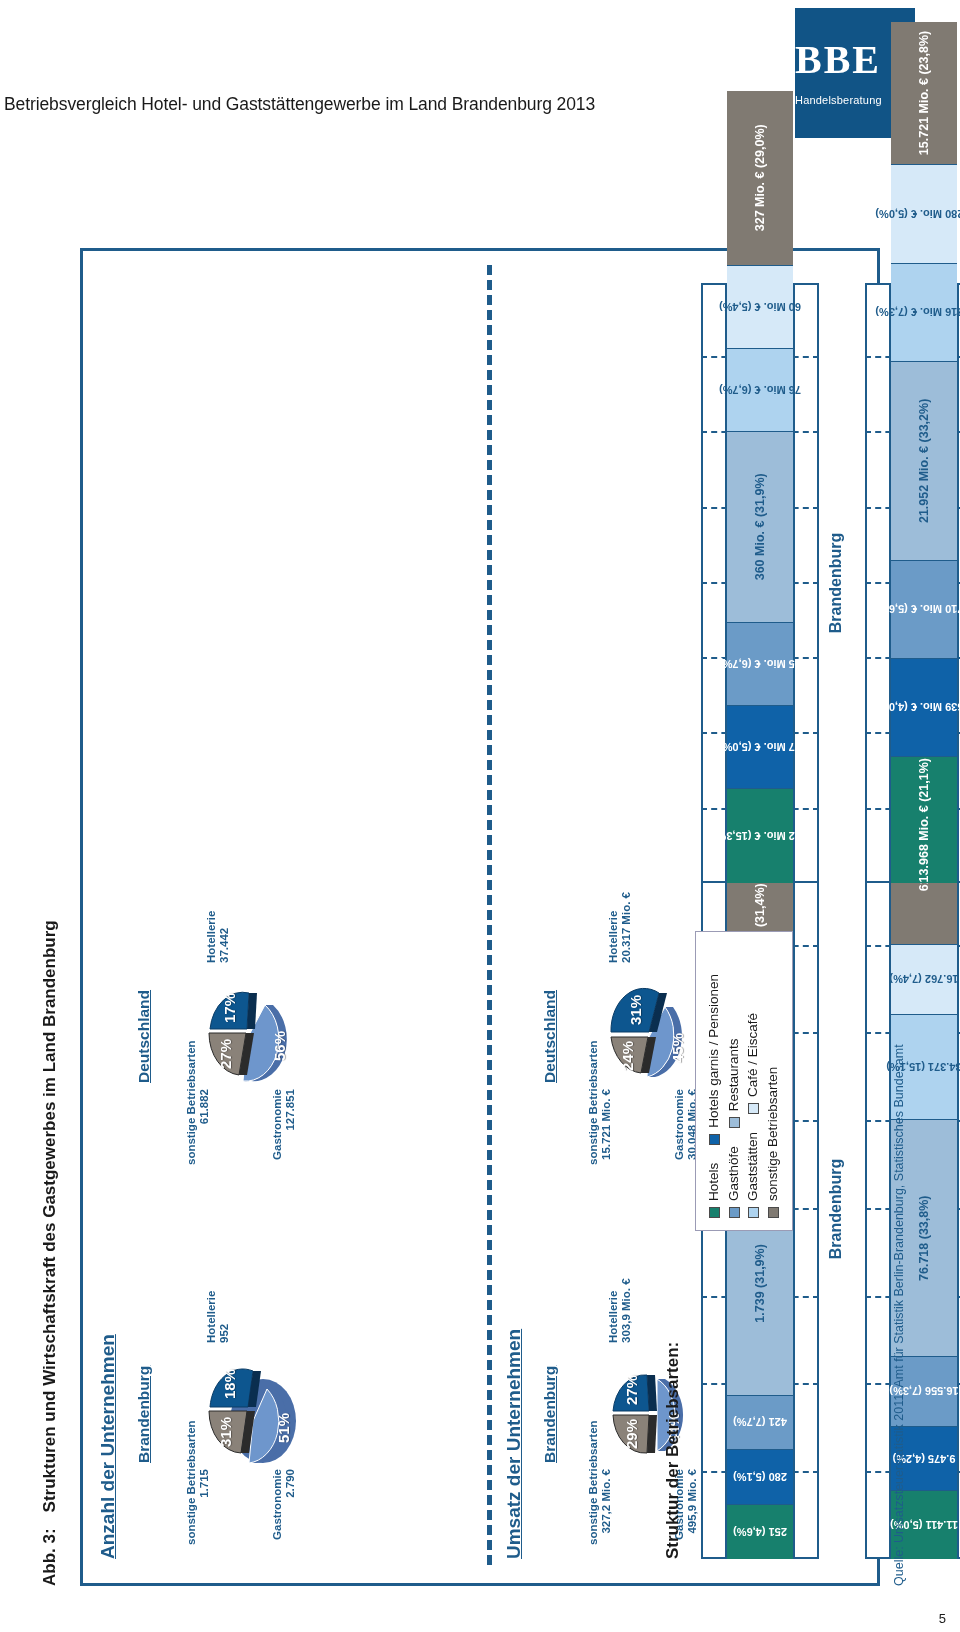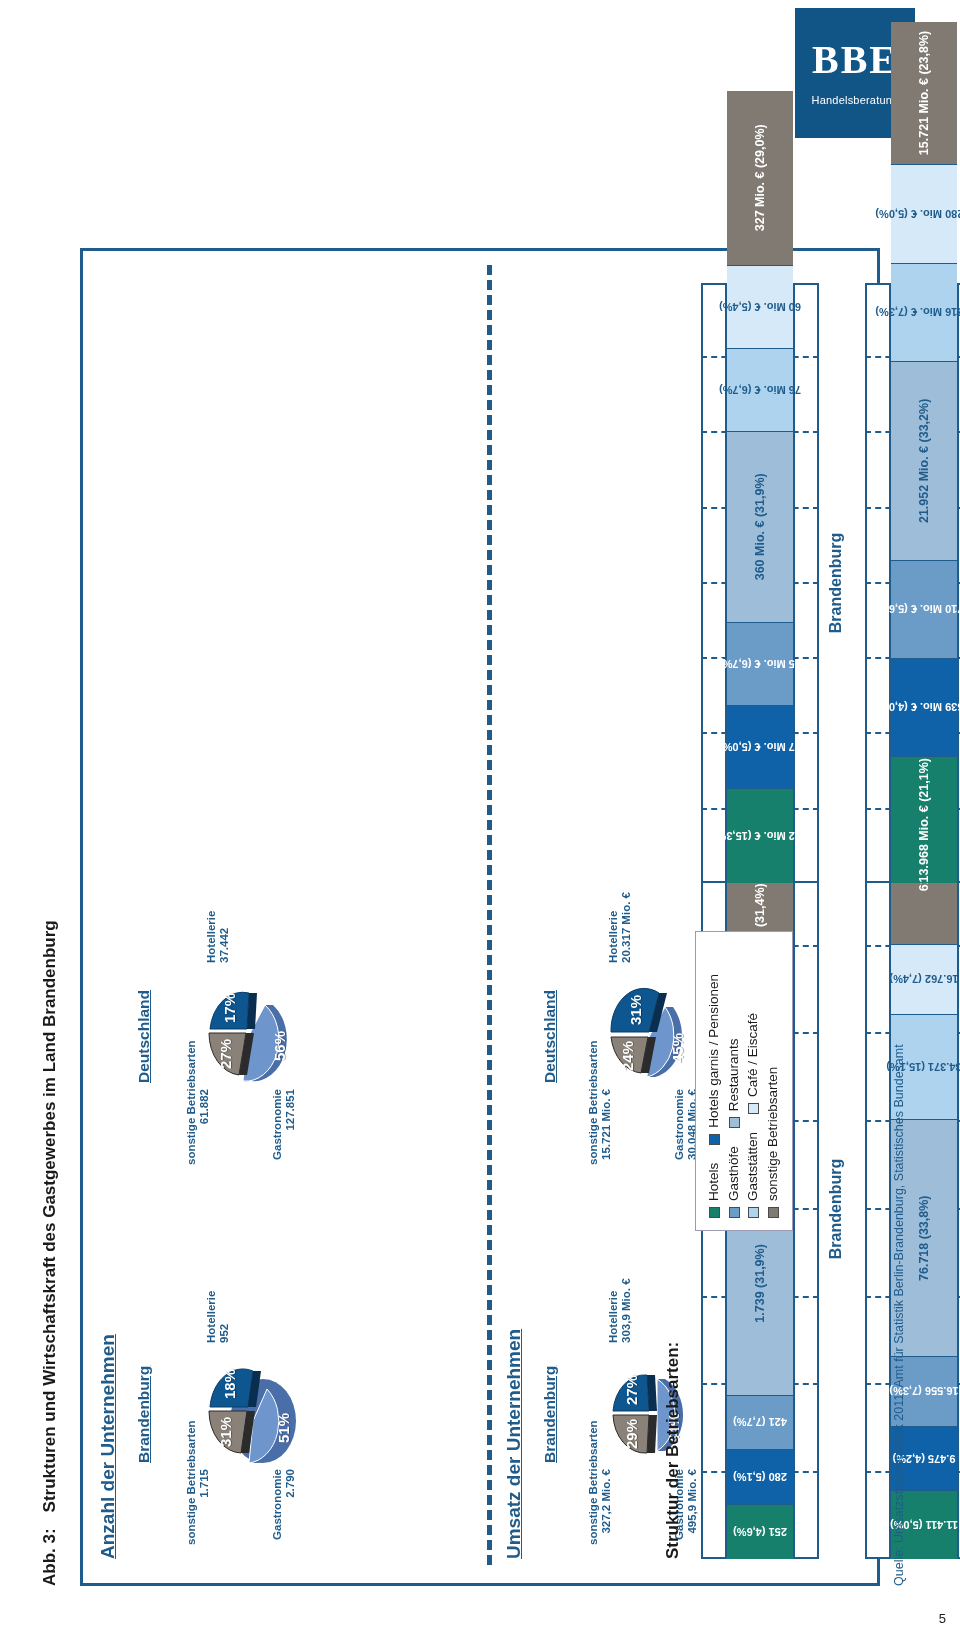--- a/index.html
+++ b/index.html
@@ -17,21 +17,21 @@
     position:absolute; left:0; top:0; width:960px; height:150px;
   }
   #doc-title {
     position:absolute; left:4px; top:94px;
     font-size:17.5px; color:#1a1a1a; white-space:nowrap;
     letter-spacing:-0.1px;
   }
   #bbe-logo {
     position:absolute; left:795px; top:8px; width:120px; height:130px;
     background:#115486; color:#ffffff;
-    display:flex; flex-direction:column; align-items:center; justify-content:center;
+    display:flex; flex-direction:column; justify-content:center;
   }
   #bbe-logo .bbe-mark {
     font-family:"Liberation Serif", serif; font-weight:bold;
     font-size:40px; letter-spacing:2px; line-height:1;
   }
   #bbe-logo .bbe-sub { font-size:11px; margin-top:14px; letter-spacing:0.2px; }
 
   
   
   #rotated-stage {
@@ -153,20 +153,21 @@
 
   #page-number {
     position:absolute; right:14px; bottom:6px;
     font-size:13px; color:#1a1a1a;
   }
 </style>
 </head>
 <body>
 
 <div id="page-header">
+  <div id="doc-title">Betriebsvergleich Hotel- und Gaststättengewerbe im Land Brandenburg 2013</div>
   <div id="bbe-logo">
     <div class="bbe-mark">BBE</div>
     <div class="bbe-sub">Handelsberatung</div>
   </div>
 </div>
 
 <div id="rotated-stage">
 
   <div class="abb-caption">
     <span class="abb-no">Abb. 3:</span><span>Strukturen und Wirtschaftskraft des Gastgewerbes im Land Brandenburg</span>

